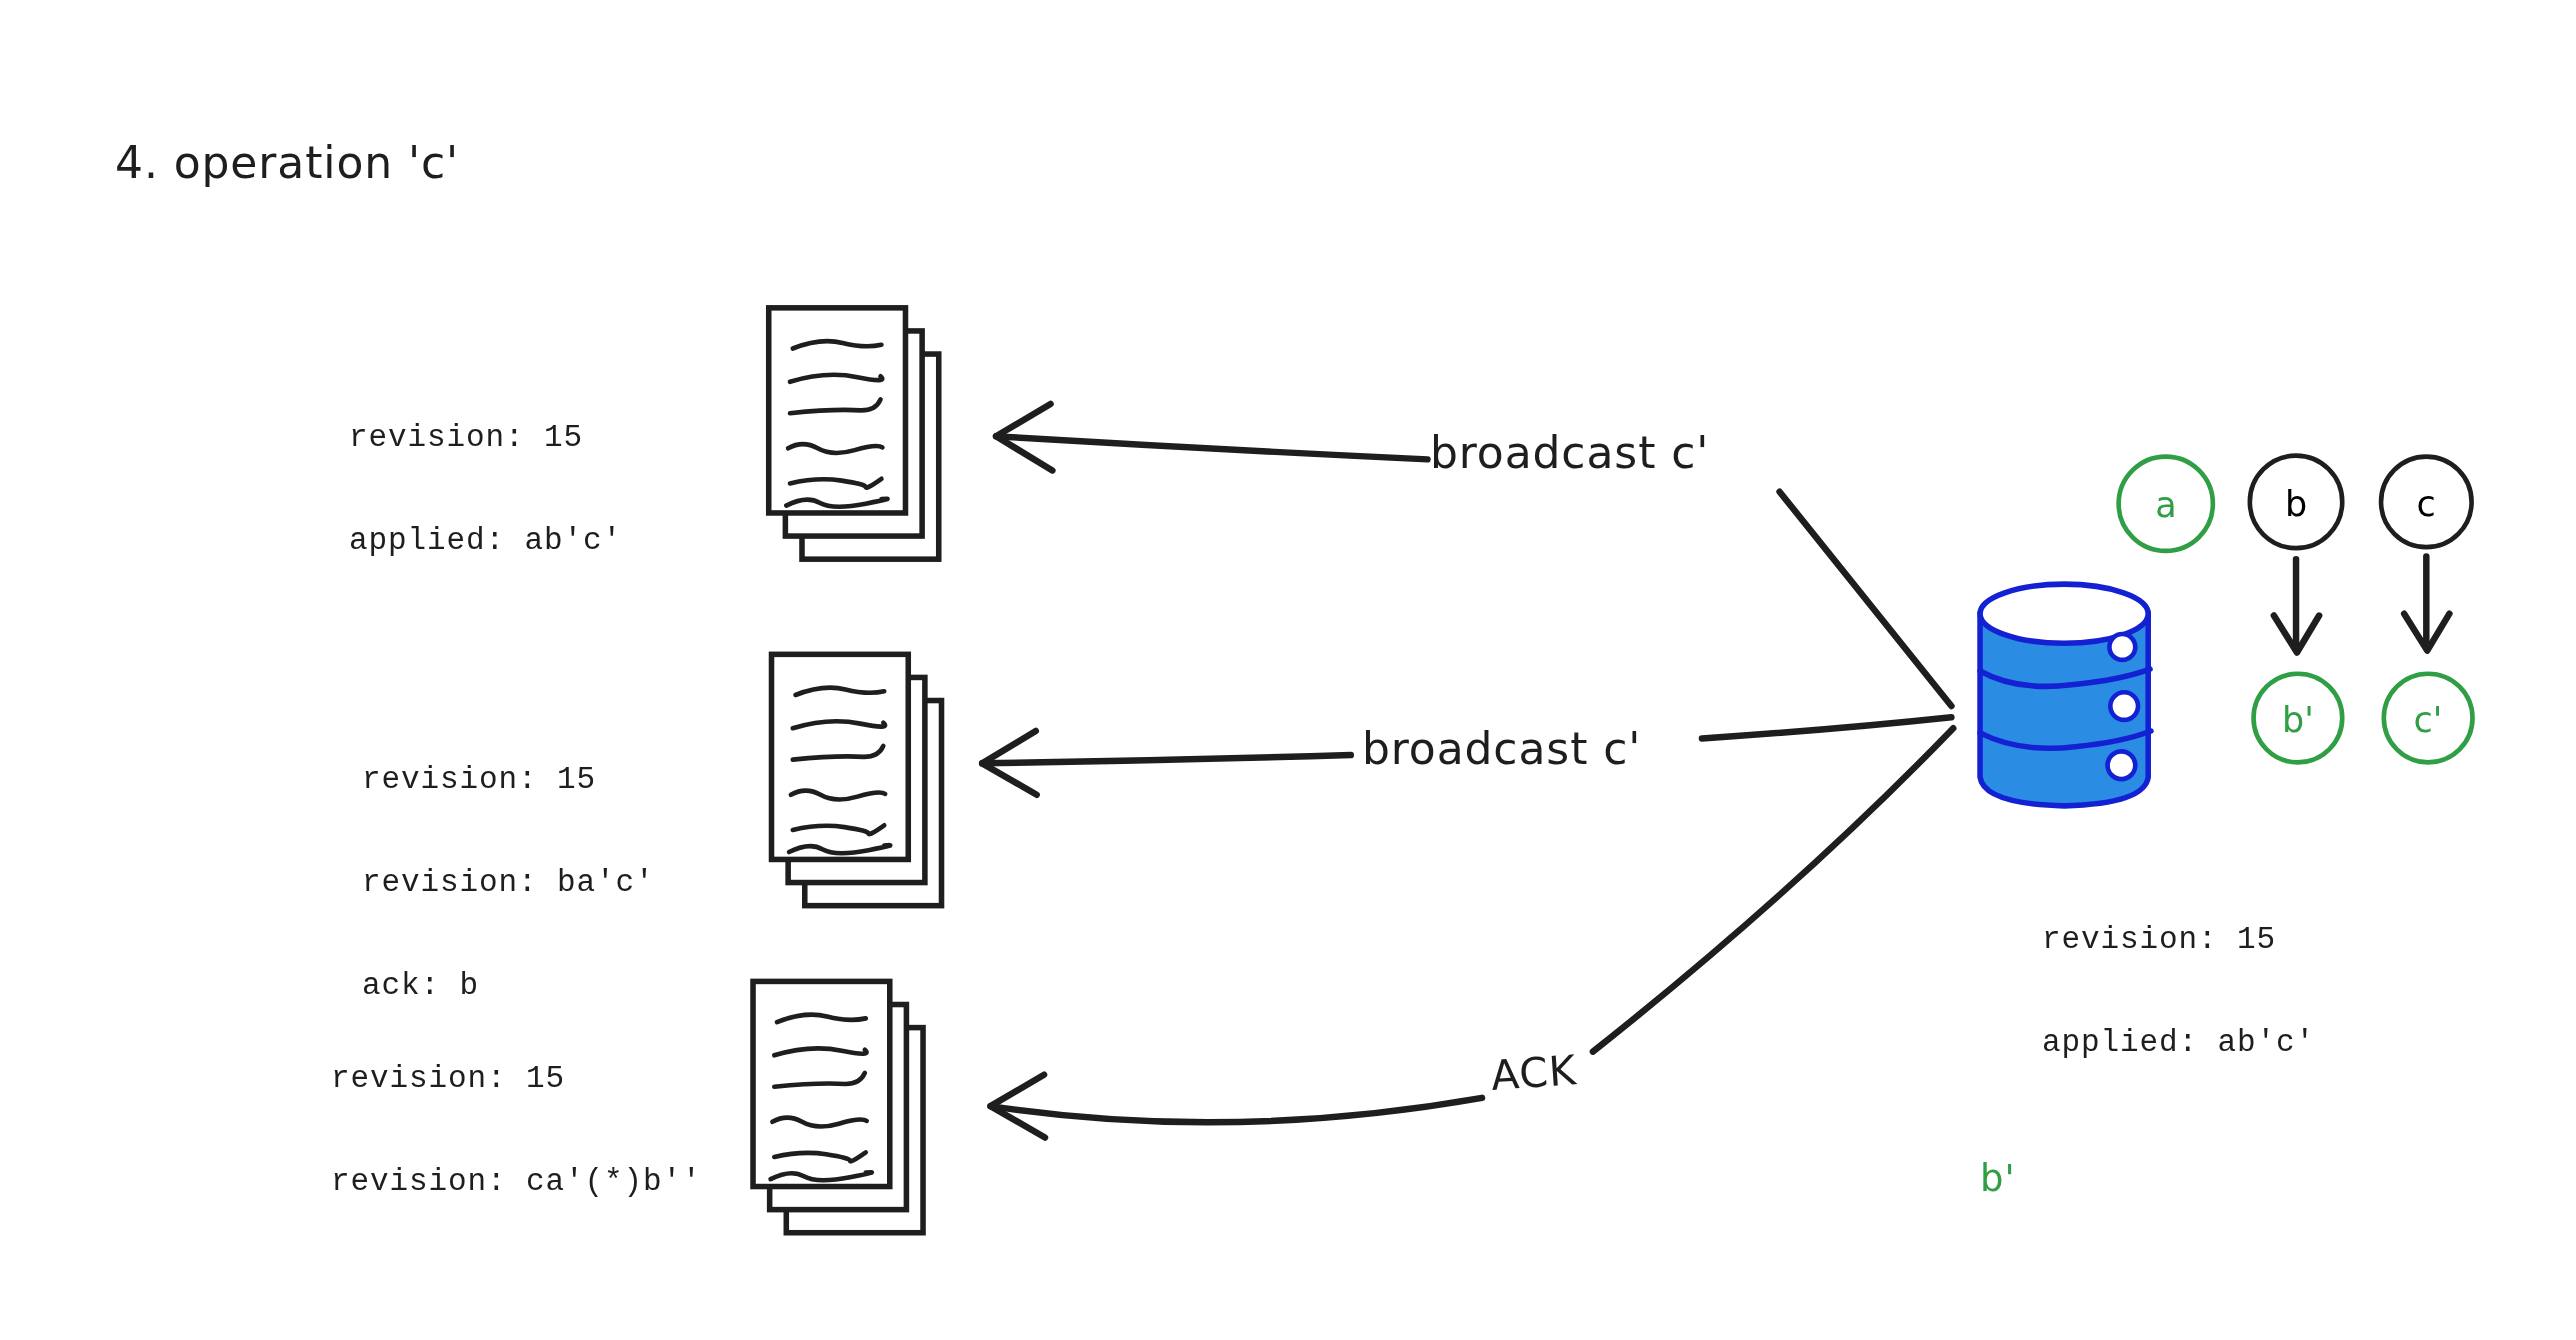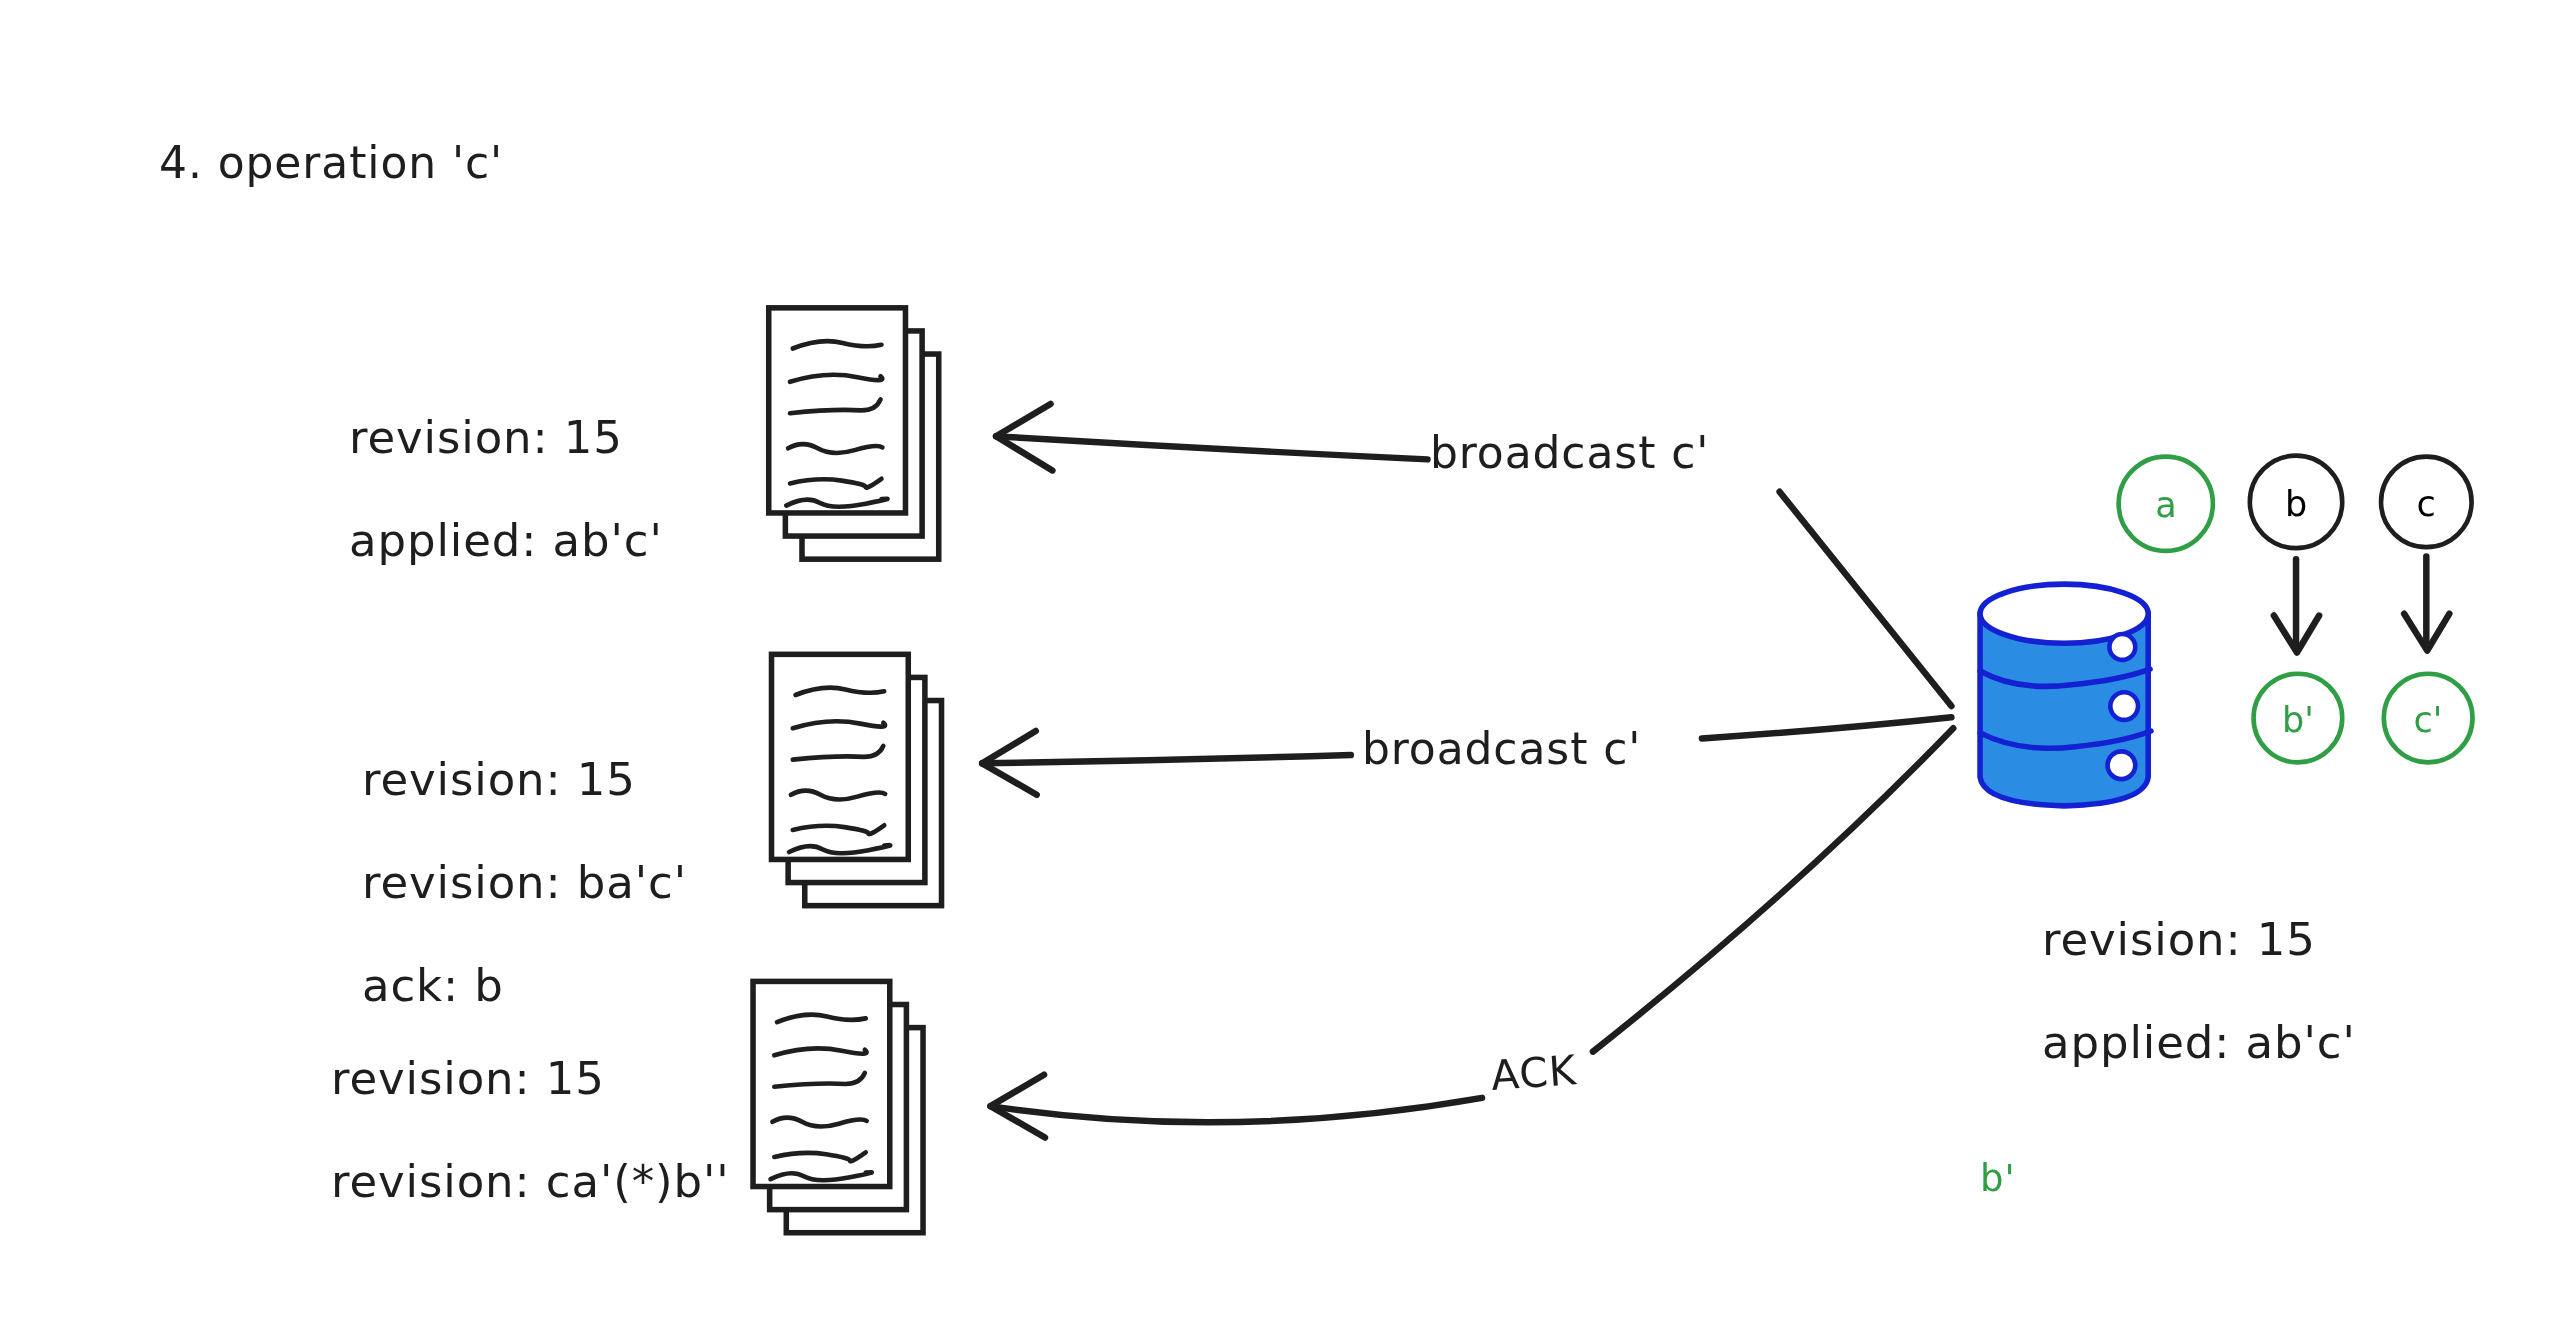--- a/index.html
+++ b/index.html
@@ -8,21 +8,21 @@
     --db-fill:#2b8ce4;
     --db-stroke:#1421d2;
   }
   html,body{margin:0;padding:0;background:#ffffff;width:2576px;height:1341px;overflow:hidden;}
   #canvas{position:relative;width:2576px;height:1341px;background:#ffffff;font-family:"DejaVu Sans",sans-serif;}
   svg.layer{position:absolute;left:0;top:0;}
   .ink{stroke:var(--ink);}
   .green{stroke:var(--green);}
   .txt{position:absolute;color:var(--ink);white-space:pre;letter-spacing:0.9px;}
   .title{font-size:44px;}
-  .stateblock div{font-size:45px;line-height:67px;}
+  .stateblock div{font-size:31px;line-height:67px;font-family:Liberation Mono, monospace;}
   .msg{font-size:44px;}
   .ack-msg{font-size:41px;transform:rotate(-4deg);}
   .node-letter{position:absolute;transform:translate(-50%,-50%);font-size:35px;letter-spacing:0;}
   .node-letter.g{color:var(--green);}
   .note{font-size:37px;color:var(--green);}
 </style>
 </head>
 <body>
 
 <div id="canvas">
@@ -92,21 +92,21 @@
     <g class="ink" fill="none" stroke-width="7" stroke-linecap="round" stroke-linejoin="round">
       <path d="M 2485 605 L 2485 696"></path>
       <path d="M 2461 666 L 2486 706 L 2510 666"></path>
     </g>
     <g class="ink" fill="none" stroke-width="7" stroke-linecap="round" stroke-linejoin="round">
       <path d="M 2626 602 L 2626 694"></path>
       <path d="M 2602 664 L 2627 704 L 2651 664"></path>
     </g>
   </svg>
 
-  <div class="txt title" style="left:115px;top:137px;margin-left:44px;">4. operation 'c'</div>
+  <div class="txt title" style="left:115px;top:137px;">4. operation 'c'</div>
 
   <div class="txt stateblock" style="left:349px;top:368px;">
     <div>revision: 15</div>
     <div>applied: ab'c'</div>
   </div>
 
   <div class="txt stateblock" style="left:362px;top:710px;">
     <div>revision: 15</div>
     <div>revision: ba'c'</div>
     <div>ack: b</div>

